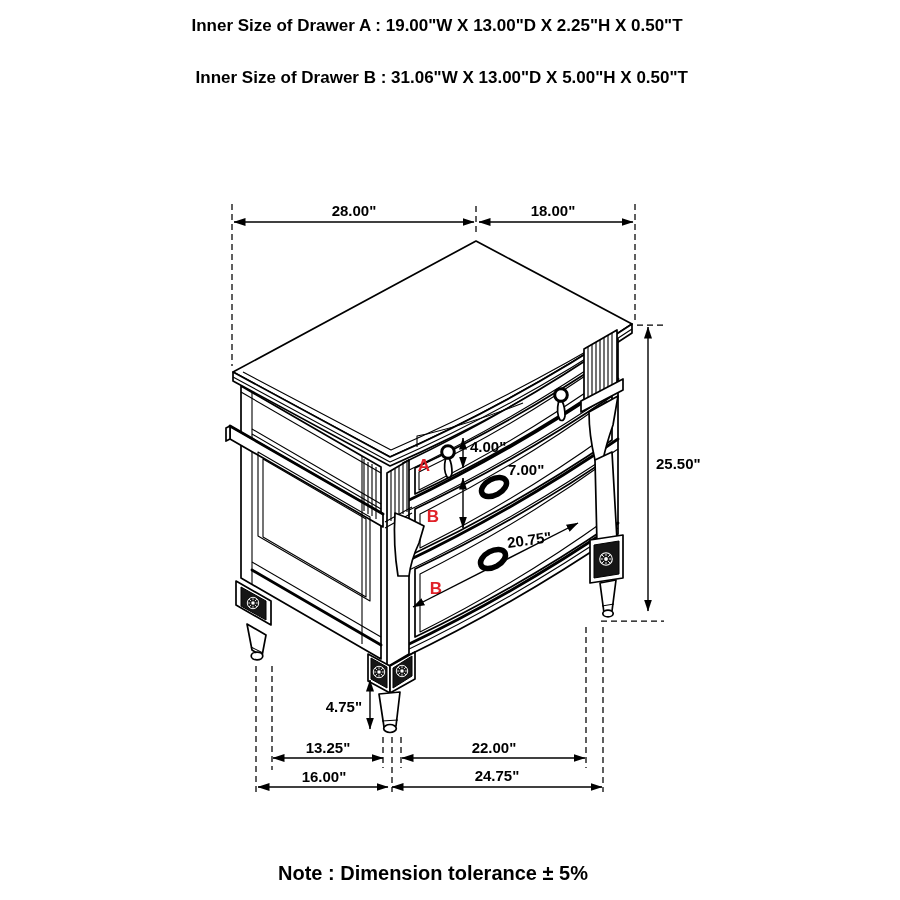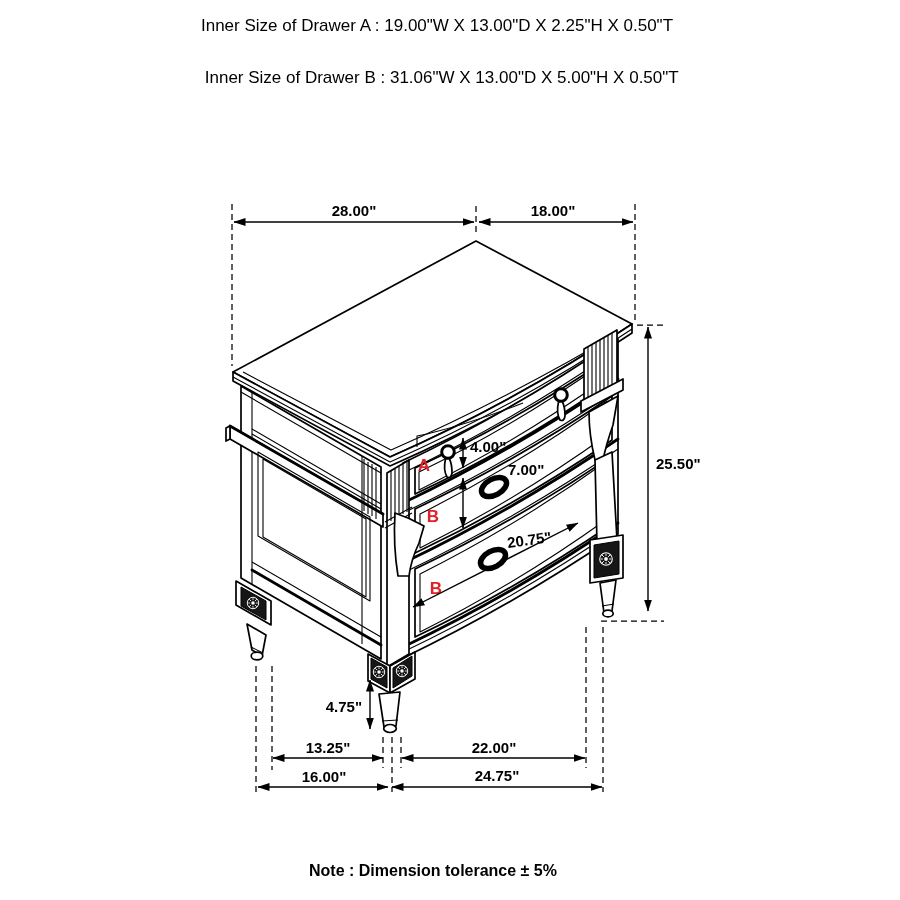--- a/index.html
+++ b/index.html
@@ -1,21 +1,21 @@
 <!DOCTYPE html>
 <html><head>
 <meta charset="utf-8">
 <style>
   html,body{margin:0;padding:0;background:#fff;}
   .stage{position:relative;width:900px;height:900px;background:#fff;overflow:hidden;
          font-family:"Liberation Sans","DejaVu Sans",sans-serif;}
   .hdr{position:absolute;top:13px;left:0;right:26px;text-align:center;
-       font-size:17px;font-weight:normal;color:#000;line-height:26px;white-space:pre;}
+       font-size:17px;font-weight:bold;color:#000;line-height:26px;white-space:pre;}
   .note{position:absolute;top:862px;left:0;right:34px;text-align:center;
-        font-size:16px;font-weight:bold;color:#000;}
+        font-size:20px;font-weight:bold;color:#000;}
   svg{position:absolute;left:0;top:0;}
   .lnw{fill:#fff;stroke:#000;stroke-width:1.7;stroke-linejoin:round;}
   .thin{fill:none;stroke:#000;stroke-width:1.1;stroke-linejoin:round;}
   .thk{fill:none;stroke:#000;stroke-width:2.8;stroke-linecap:round;}
   .dk{fill:#161616;stroke:#000;stroke-width:1;}
   .dim{fill:none;stroke:#000;stroke-width:1.4;}
   .xln{fill:none;stroke:#000;stroke-width:1.25;stroke-dasharray:6 4;}
   .dimtxt{font:bold 15px "Liberation Sans","DejaVu Sans",sans-serif;fill:#000;}
   .redtxt{font:bold 17px "Liberation Sans","DejaVu Sans",sans-serif;}
 </style>

